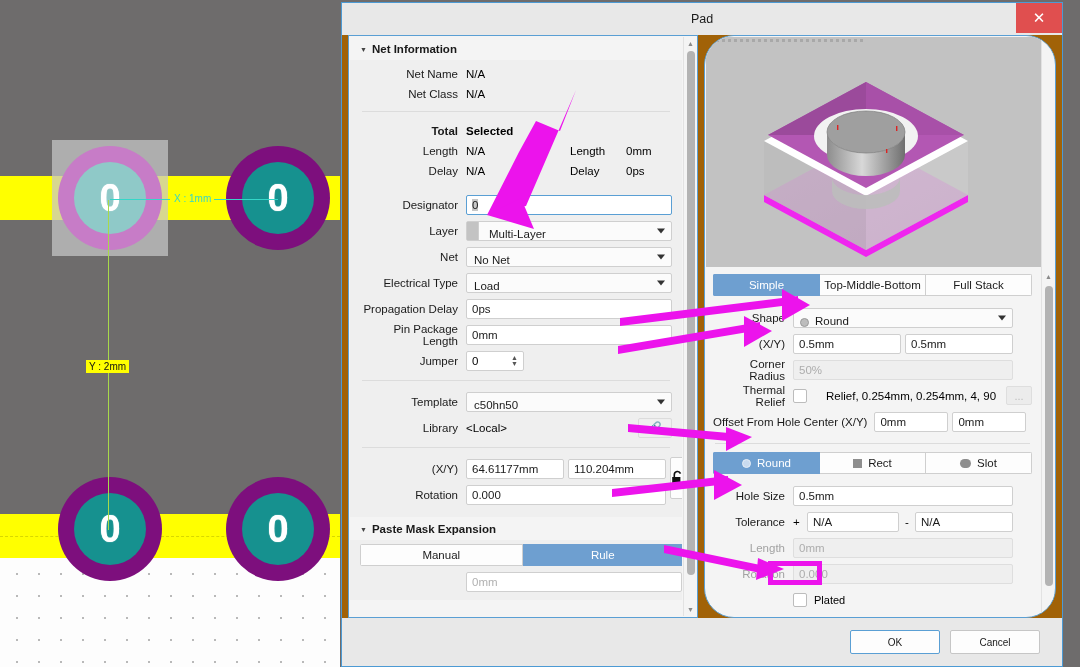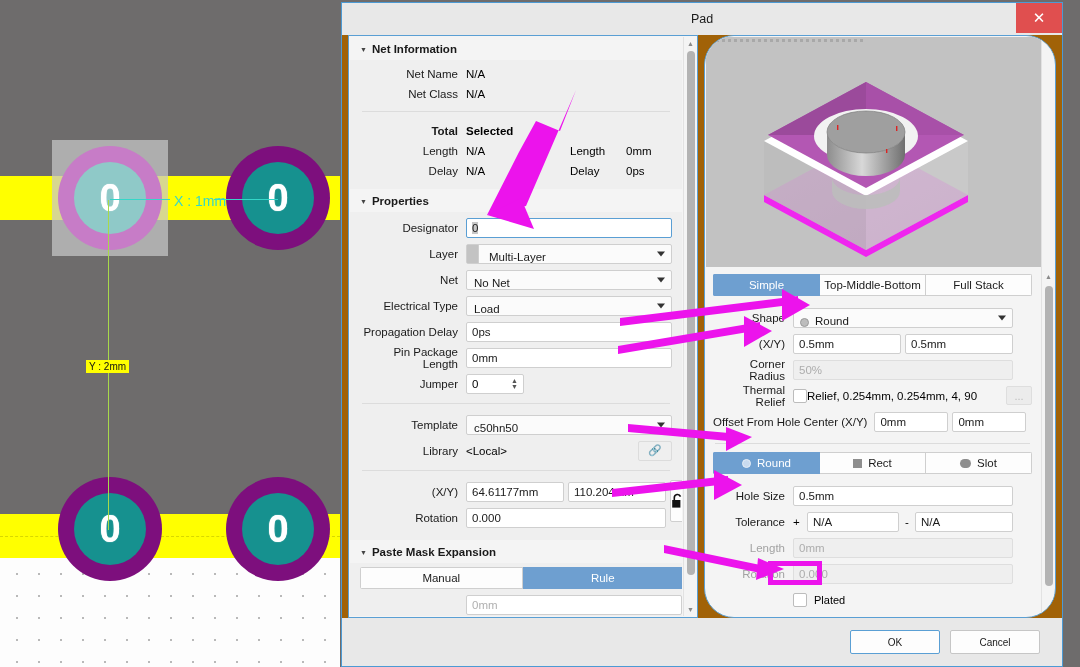--- a/index.html
+++ b/index.html
@@ -37,21 +37,21 @@
     display: flex; align-items: center; justify-content: center;
     color: #ffffff; font-size: 38px; font-weight: bold;
     font-family: "Liberation Sans", sans-serif;
     text-shadow: 0 0 1px #fff;
   }
   .selbox {
     position: absolute; background: rgba(200,200,200,0.72);
   }
   .measline { position: absolute; background: #35d6c8; height: 1px; }
   .measlabel {
-    position: absolute; color: #35d6c8; font-size: 14px;
+    position: absolute; color: #35d6c8; font-size: 10px;
     font-family: "Liberation Sans", sans-serif; white-space: nowrap;
   }
   .vline { position: absolute; width: 1px; background: #a8d94a; }
   .ylabel {
     position: absolute; background: #ffff00; color: #111; font-size: 10px;
     padding: 1px 3px; white-space: nowrap;
     font-family: "Liberation Sans", sans-serif;
   }
 
   
@@ -310,24 +310,20 @@
             <div style="font-size:11.5px;">0mm</div>
           </div>
           <div class="row" style="height:19px;margin-bottom:1px;">
             <div class="lbl" style="width:106px;">Delay</div>
             <div style="font-size:11.5px;width:104px;">N/A</div>
             <div style="font-size:11.5px;width:56px;">Delay</div>
             <div style="font-size:11.5px;">0ps</div>
           </div>
         </div>
 
-        <div class="grouphdr">
-          <span class="tri">▼</span>
-          <span>Properties</span>
-        </div>
         <div class="groupbody">
 
           <div class="row">
             <div class="lbl" style="width:106px;">Designator</div>
             <div class="field focused" style="width:216px;">
               <span class="sel">0</span>
             </div>
           </div>
 
           <div class="row">
@@ -506,21 +502,21 @@
           </div>
 
           <div class="row">
             <div class="lbl" style="width:80px;">Corner Radius</div>
             <div class="field ro" style="width:220px;">50%</div>
           </div>
 
           <div class="row">
             <div class="lbl" style="width:80px;">Thermal Relief</div>
             <span class="chk"></span>
-            <span style="font-size:11.5px;margin-left:0;flex:1;">Relief, 0.254mm, 0.254mm, 4, 90</span>
+            <span style="font-size:11.5px;margin-left:19px;flex:1;">Relief, 0.254mm, 0.254mm, 4, 90</span>
             <span class="dotsbtn">...</span>
           </div>
 
           <div class="row">
             <div class="lbl" style="width:auto;padding-right:7px;">Offset From Hole Center (X/Y)</div>
             <div class="field" style="width:74px;">0mm</div>
             <div class="field" style="width:74px;margin-left:4px;">0mm</div>
           </div>
 
           <div class="divider" style="margin:10px 2px 8px 2px;"></div>

